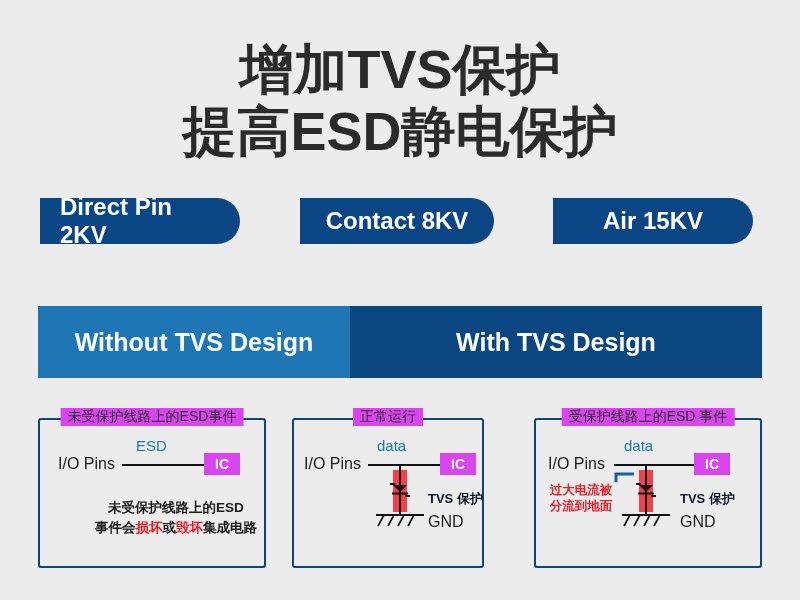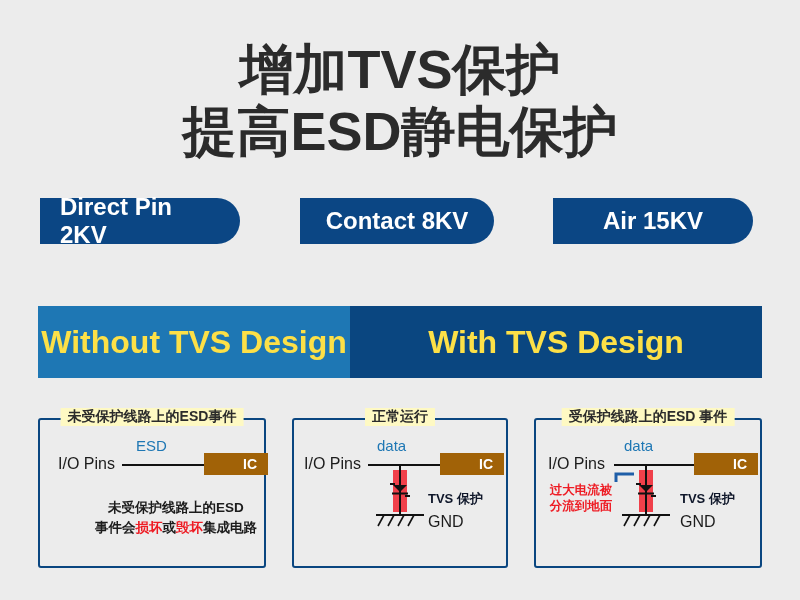--- a/index.html
+++ b/index.html
@@ -60,22 +60,22 @@
     top: 306px;
     left: 38px;
     width: 724px;
     height: 72px;
     display: flex;
   }
   .compare-half {
     display: flex;
     align-items: center;
     justify-content: center;
-    color: #fde047;
-    font-size: 32px;
+    color: #ffffff;
+    font-size: 25px;
     font-weight: bold;
   }
   .compare-left  { width: 312px; background: #1e77b4; }
   .compare-right { width: 412px; background: #0a4680; }
 
   
   .panels {
     position: absolute;
     top: 418px;
     left: 38px;
@@ -84,32 +84,32 @@
   }
   .panel {
     position: absolute;
     top: 0;
     height: 150px;
     border: 2px solid #0a4680;
     border-radius: 3px;
     box-sizing: border-box;
   }
   .panel-1 { left: 0px;   width: 228px; }
-  .panel-2 { left: 254px; width: 216px; }
+  .panel-2 { left: 254px; width: 192px; }
   .panel-3 { left: 496px; width: 228px; }
 
   .panel-title {
     position: absolute;
     top: -12px;
     left: 50%;
     transform: translateX(-50%);
-    background: #fef9c3;
+    background: #d946ef;
     padding: 0 7px;
     font-size: 14px;
-    font-weight: bold;
+    font-weight: normal;
     color: #2b2b2b;
     white-space: nowrap;
   }
 
   
   .circuit { position: absolute; inset: 0; }
 
   .lbl {
     position: absolute;
     white-space: nowrap;
@@ -129,30 +129,29 @@
     font-size: 13px;
     color: #0f172a;
     font-weight: bold;
   }
   .lbl-gnd {
     font-size: 16px;
     color: #1c1c1c;
   }
   .ic-box {
     position: absolute;
-    background: #a16207;
+    background: #d946ef;
     color: #ffffff;
     font-size: 14px;
     font-weight: bold;
     display: flex;
     align-items: center;
     justify-content: center;
     width: 36px;
     height: 22px;
-    padding-left: 28px;
   }
   .wire {
     position: absolute;
     background: #111111;
   }
   .wire-h { height: 2px; }
   .wire-v { width: 2px; }
 
   .tvs-body {
     position: absolute;

